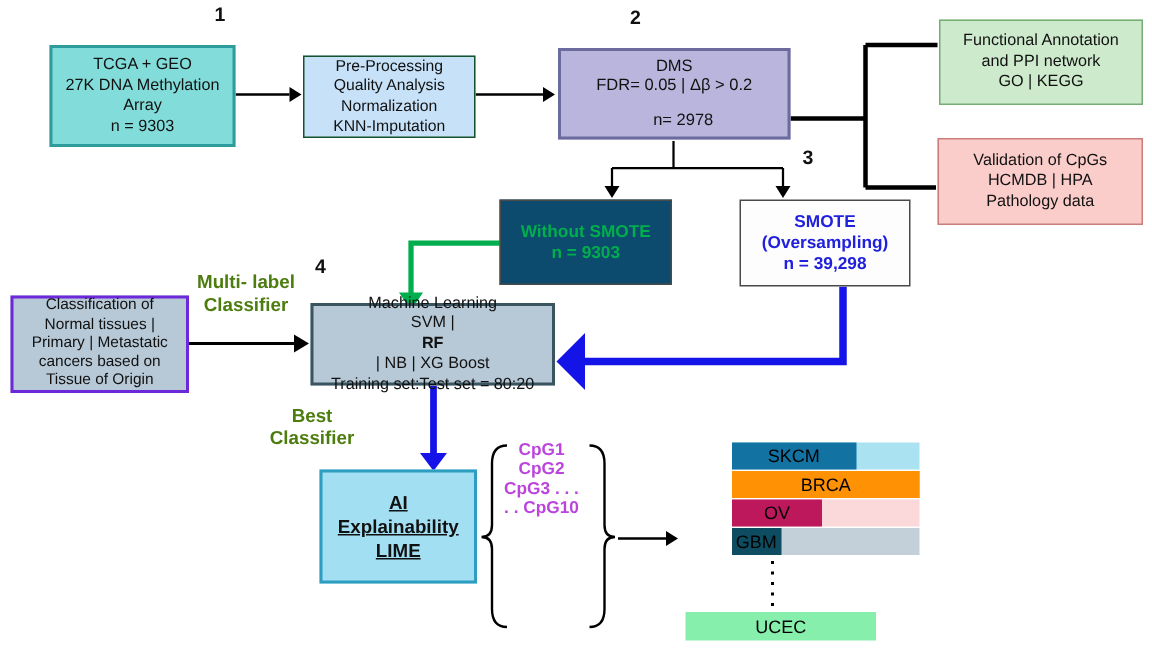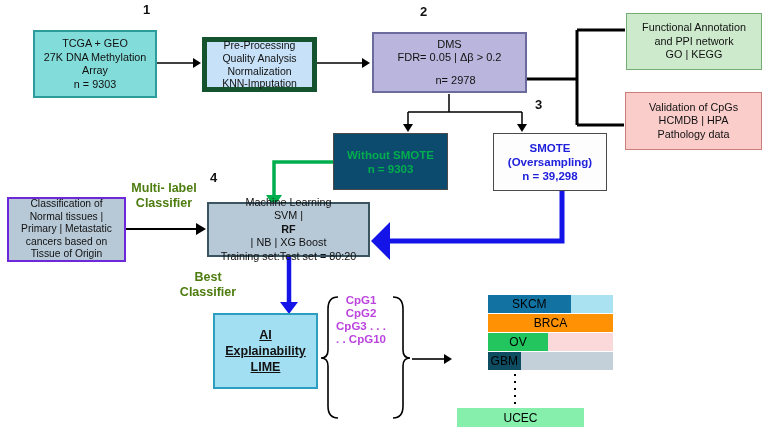--- a/index.html
+++ b/index.html
@@ -5,22 +5,22 @@
   html,body{margin:0;padding:0;background:#ffffff;}
   .canvas{position:relative;width:768px;height:437px;background:#ffffff;
           font-family:"Liberation Sans",sans-serif;color:#111;overflow:hidden;}
   .connectors{position:absolute;left:0;top:0;width:768px;height:437px;pointer-events:none;}
   .box{position:absolute;box-sizing:border-box;display:flex;flex-direction:column;
        align-items:center;justify-content:center;text-align:center;}
   .box span{display:block;white-space:nowrap;}
 
   .tcga{left:33px;top:30px;width:124px;height:68px;background:#82dcd9;border:2px solid #2c9c9c;
         font-size:10.8px;line-height:13.5px;}
-  .prep{left:202px;top:37px;width:115px;height:55px;background:#c7e2f8;border:5px solid #14532d;
-        font-size:10.5px;line-height:12.8px;}
+  .prep{left:202px;top:37px;width:115px;height:55px;background:#c7e2f8;border:1px solid #14532d;
+        font-size:10.5px;line-height:12.8px;justify-content:space-between;}
   .dms{left:372px;top:32px;width:155px;height:61px;background:#b9b5dc;border:2px solid #6b6b9e;
        font-size:11px;line-height:13.5px;}
   .dms .gap{margin-top:9px;margin-left:12px;}
   .func{left:626px;top:13px;width:136px;height:57px;background:#cdeacc;border:1.5px solid #74ac74;
         font-size:10.8px;line-height:13.5px;}
   .valid{left:625px;top:92px;width:137px;height:58px;background:#facdcb;border:1.5px solid #c97e78;
         font-size:10.8px;line-height:13.5px;}
   .wsmote{left:333px;top:133px;width:115px;height:57px;background:#0c4a6e;border:1.5px solid #4a4a4a;
         font-size:11.5px;line-height:14px;font-weight:bold;color:#00ae4d;}
   .smote{left:493px;top:133px;width:114px;height:58px;background:#fdfdfd;border:1.5px solid #4a4a4a;
@@ -204,21 +204,21 @@
       <div class="bar-fill" style="background: rgb(18, 114, 162); width: 66%;">
         <span class="bar-label">SKCM</span>
       </div>
     </div>
     <div class="bar-row" style="background: rgb(255, 146, 4);">
       <div class="bar-fill" style="background: rgb(255, 146, 4); width: 100%;">
         <span class="bar-label">BRCA</span>
       </div>
     </div>
     <div class="bar-row" style="background: rgb(251, 216, 218);">
-      <div class="bar-fill" style="background: #22c55e; width: 48%;">
+      <div class="bar-fill" style="background: #be185d; width: 48%;">
         <span class="bar-label">OV</span>
       </div>
     </div>
     <div class="bar-row" style="background: rgb(195, 207, 217);">
       <div class="bar-fill" style="background: rgb(14, 77, 97); width: 26%;">
         <span class="bar-label">GBM</span>
       </div>
     </div>
   </div>
 

